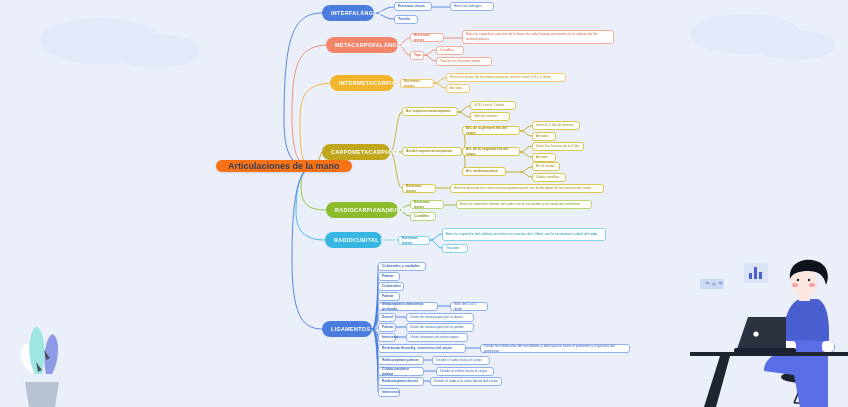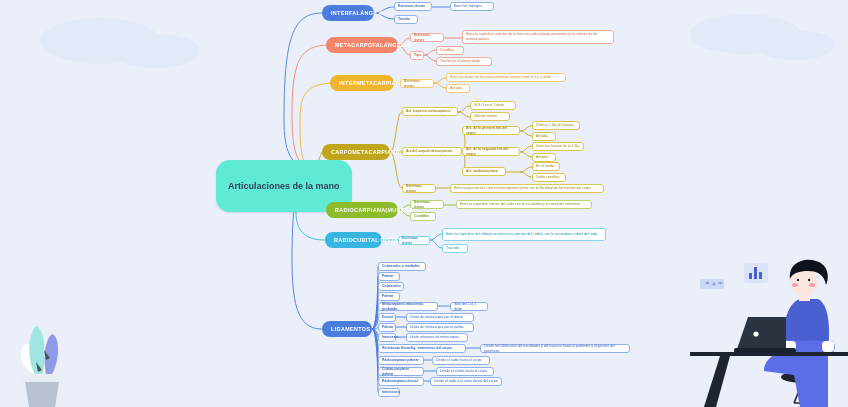--- a/index.html
+++ b/index.html
@@ -10,22 +10,22 @@
     position:relative;
   }
   #canvas{position:absolute;inset:0;width:848px;height:407px;}
   svg.links{position:absolute;left:0;top:0;width:848px;height:407px;pointer-events:none;}
 
   .node{position:absolute;box-sizing:border-box;display:flex;align-items:center;}
   .node span{display:block;width:100%;}
 
   
   .root{
-    background:#5eead4;border-radius:14px;
-    padding:21px 12px;font-size:9px;font-weight:bold;color:#33415c;
+    background:#f97316;border-radius:14px;
+    padding:1px 12px;font-size:9px;font-weight:bold;color:#33415c;
     box-shadow:0 1px 2px rgba(80,100,160,.18);
     white-space:nowrap;
   }
 
   
   .l1{
     border-radius:11px;color:#ffffff;font-size:5.4px;font-weight:bold;
     letter-spacing:.35px;padding:4px 9px;white-space:nowrap;
     display:flex;align-items:center;justify-content:center;
   }

